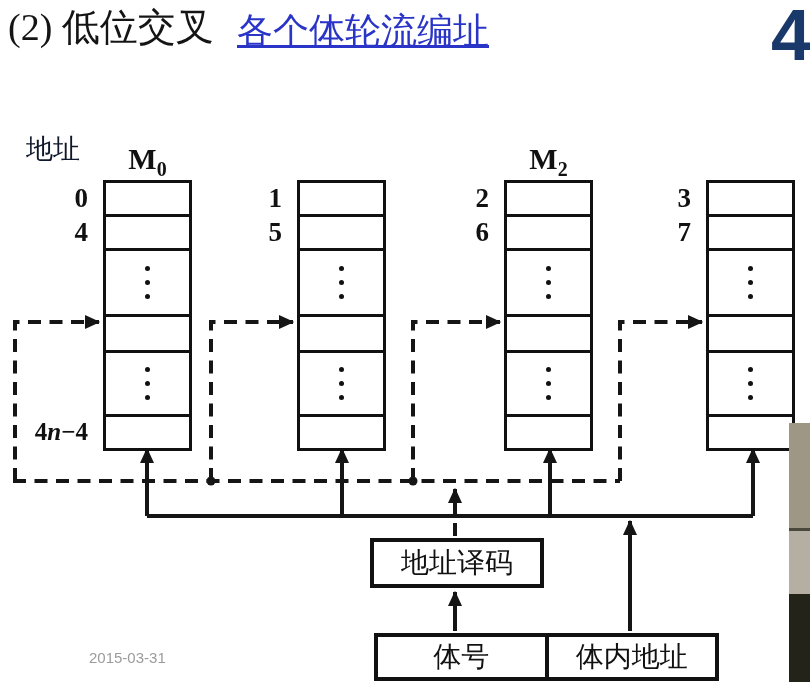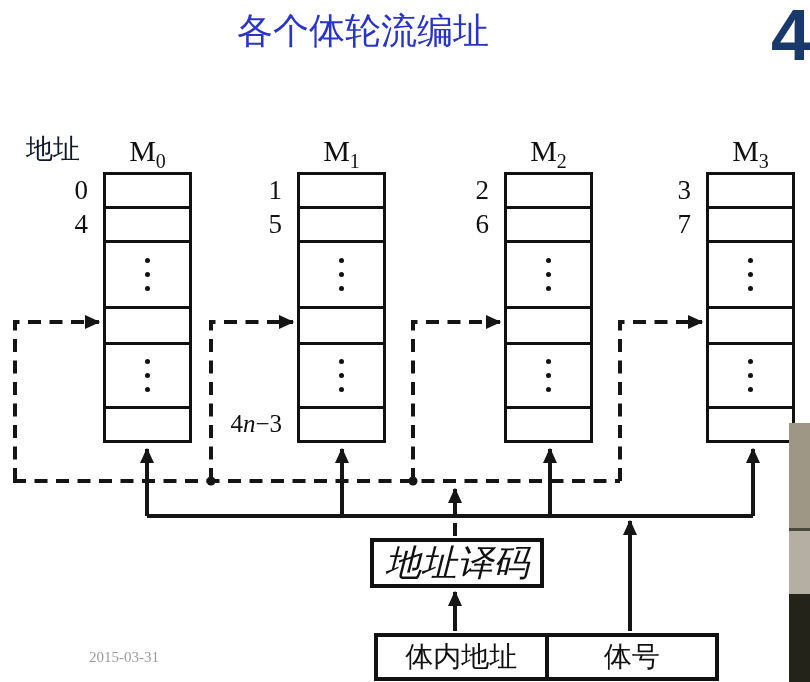--- a/index.html
+++ b/index.html
@@ -15,33 +15,34 @@
   
   .title {
     position: absolute; left: 8px; top: 4px;
     font-size: 38px; line-height: 46px; color: #141414;
     white-space: nowrap;
   }
   .subtitle {
     position: absolute; left: 237px; top: 9px;
     font-size: 36px; line-height: 44px; color: #2a35c8;
     white-space: nowrap;
+    text-decoration: underline;
   }
   .page-number {
     position: absolute; left: 771px; top: -6px;
     font-family: "Liberation Sans", sans-serif;
     font-weight: bold; font-size: 72px; color: #19396b;
   }
   
   .address-title {
     position: absolute; left: 26px; top: 131px;
     font-size: 27px; color: #0f172a;
   }
   
-  .bank { position: absolute; top: 136px; width: 184px; height: 330px; }
+  .bank { position: absolute; top: 144px; width: 184px; height: 330px; font-weight: bold; }
   .bank-header {
     position: absolute; left: 95px; top: -2px; width: 89px;
     text-align: center; font-size: 30px; line-height: 34px; color: #111;
     white-space: nowrap;
   }
   .bank-header sub { font-size: 20px; }
   .addr-label {
     position: absolute; left: 0; width: 80px; text-align: right;
     font-size: 27px; line-height: 31px; color: #111; white-space: nowrap;
   }
@@ -67,21 +68,21 @@
     align-items: center; justify-content: center; gap: 9px;
   }
   .dot { width: 5px; height: 5px; background: #111; border-radius: 50%; }
   
   #wires { position: absolute; left: 0; top: 0; pointer-events: none; }
   
   .decoder-box {
     position: absolute; left: 370px; top: 538px; width: 174px; height: 50px;
     border: 4px solid #111; box-sizing: border-box; background: #fff;
     display: flex; align-items: center; justify-content: center;
-    font-size: 36px; color: #111; font-style: italic;
+    font-size: 28px; color: #111;
   }
   .addr-reg {
     position: absolute; left: 374px; top: 633px; width: 345px; height: 48px;
     border: 4px solid #111; box-sizing: border-box; background: #fff;
     display: flex;
   }
   .addr-reg .field {
     flex: 1 1 50%;
     display: flex; align-items: center; justify-content: center;
     font-size: 28px; color: #111;
@@ -101,20 +102,21 @@
   .photo-strip .seg1 { height: 105px; background: #9e9786; }
   .photo-strip .seg2 { height: 3px;   background: #4a473c; }
   .photo-strip .seg3 { height: 63px;  background: #b4afa2; }
   .photo-strip .seg4 { flex: 1;       background: #23231a; }
 </style>
 </head>
 <body>
 
 <div id="slide">
 
+  <div class="title">(2) 低位交叉</div>
   <div class="subtitle" style="color: rgb(42, 53, 200);">各个体轮流编址</div>
   <div class="page-number" style="color: rgb(25, 57, 107);">4</div>
 
   <div class="address-title">地址</div>
 
   <svg id="wires" width="810" height="682" viewBox="0 0 810 682">
     <defs>
       <marker id="ah" markerUnits="userSpaceOnUse" markerWidth="16" markerHeight="14" viewBox="0 0 12 11" refX="11" refY="5.5" orient="auto">
         <path d="M0,0 L12,5.5 L0,11 Z" fill="#151515"></path>
       </marker>
@@ -144,63 +146,62 @@
       <circle cx="413" cy="481" r="4.5"></circle>
     </g>
   </svg>
 
   <div class="decoder-box">
     <span>地址译码</span>
   </div>
 
   <div class="addr-reg">
     <div class="field">
+      <span>体号</span>
+    </div>
+    <div class="field">
       <span>体内地址</span>
     </div>
-    <div class="field">
-      <span>体号</span>
-    </div>
-  </div>
-
-  <div class="date-stamp" style="color: rgb(155, 155, 155); font-family: Liberation Serif, serif;">2015-03-31</div>
+  </div>
+
+  <div class="date-stamp" style="color: rgb(155, 155, 155);">2015-03-31</div>
 
   <div class="photo-strip">
     <div class="seg1"></div>
     <div class="seg2"></div>
     <div class="seg3"></div>
     <div class="seg4"></div>
   </div>
 
   <div class="bank" style="left: 8px;">
     <div class="bank-header"><span class="bh-base">M</span><sub class="bh-sub">0</sub></div>
     <div class="addr-label addr-1">0</div>
     <div class="addr-label addr-2">4</div>
+    <div class="addr-label addr-last"><span class="al-pre">4</span><i class="al-var">n</i><span class="al-post">−4</span></div>
     <div class="bank-box">
       <div class="cell r1"></div>
       <div class="cell r2"></div>
       <div class="cell dots-a">
           <span class="dot"></span>
           <span class="dot"></span>
           <span class="dot"></span>
         </div>
       <div class="cell r4"></div>
       <div class="cell dots-b">
           <span class="dot"></span>
           <span class="dot"></span>
           <span class="dot"></span>
         </div>
       <div class="cell r6"></div>
     </div>
   </div>
 
   <div class="bank" style="left: 202px;">
-    <div class="bank-header"><span class="bh-base">M</span><sub class="bh-sub">1</sub></div>
     <div class="addr-label addr-1">1</div>
     <div class="addr-label addr-2">5</div>
-    <div class="addr-label addr-last"><span class="al-pre">4</span><i class="al-var">n</i><span class="al-post">−3</span></div>
     <div class="bank-box">
       <div class="cell r1"></div>
       <div class="cell r2"></div>
       <div class="cell dots-a">
           <span class="dot"></span>
           <span class="dot"></span>
           <span class="dot"></span>
         </div>
       <div class="cell r4"></div>
       <div class="cell dots-b">
@@ -228,21 +229,20 @@
       <div class="cell dots-b">
           <span class="dot"></span>
           <span class="dot"></span>
           <span class="dot"></span>
         </div>
       <div class="cell r6"></div>
     </div>
   </div>
 
   <div class="bank" style="left: 611px;">
-    <div class="bank-header"><span class="bh-base">M</span><sub class="bh-sub">3</sub></div>
     <div class="addr-label addr-1">3</div>
     <div class="addr-label addr-2">7</div>
     <div class="bank-box">
       <div class="cell r1"></div>
       <div class="cell r2"></div>
       <div class="cell dots-a">
           <span class="dot"></span>
           <span class="dot"></span>
           <span class="dot"></span>
         </div>

